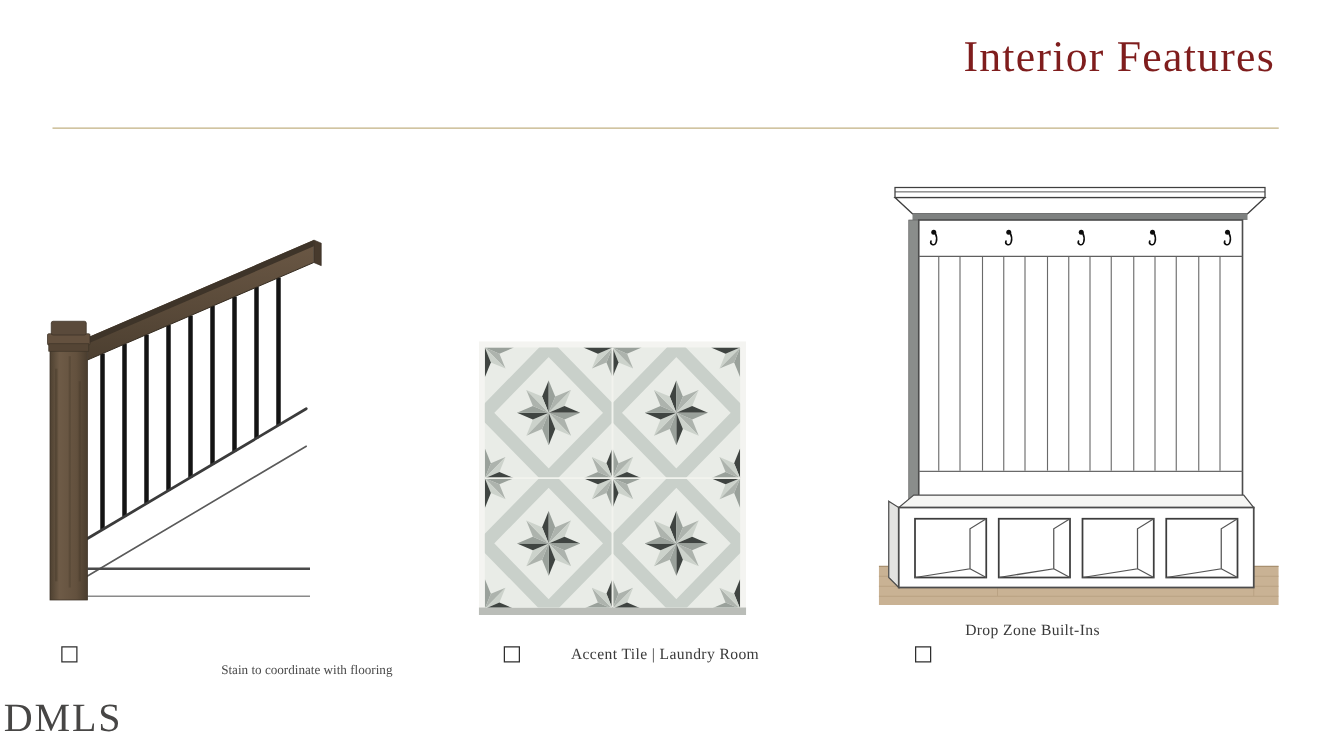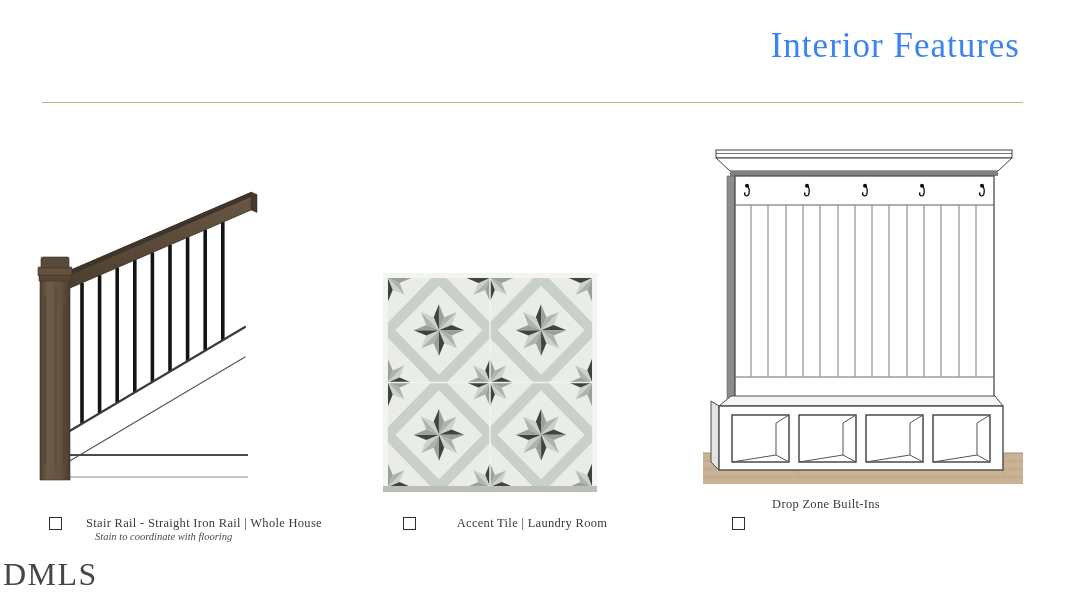--- a/index.html
+++ b/index.html
@@ -1,26 +1,26 @@
 <!DOCTYPE html>
 <html><head>
 <meta charset="utf-8">
 <style>
   html,body{margin:0;padding:0;background:#fff;}
   .page{position:relative;width:1067px;height:600px;background:#ffffff;overflow:hidden;
         font-family:"Liberation Serif","DejaVu Serif",serif;}
   .title{position:absolute;top:26px;right:47px;font-size:35px;font-weight:400;
-         color:#3b82f6;letter-spacing:1px;white-space:nowrap;}
+         color:#7f1d1d;letter-spacing:1px;white-space:nowrap;}
   .divider{position:absolute;left:42px;top:102px;width:981px;height:1px;background:#c2b183;}
   .fig{position:absolute;}
   .cap-box{position:absolute;width:11px;height:11px;border:1.2px solid #2e2e2e;background:#fff;}
   .cap{position:absolute;font-size:12.5px;color:#3a3a3a;letter-spacing:.3px;white-space:nowrap;
        transform:translateX(-50%);}
-  .cap-sub{position:absolute;left:95px;top:531px;width:219px;text-align:left;
-           font-size:10.5px;font-style:italic;color:#4a4a4a;}
+  .cap-sub{position:absolute;left:95px;top:531px;width:219px;text-align:right;
+           font-size:10.5px;color:#4a4a4a;}
   .logo{position:absolute;left:3px;top:556px;font-size:32px;color:#474645;
         letter-spacing:1.5px;}
   .note{position:absolute;right:9px;top:576px;font-family:"Liberation Sans","DejaVu Sans",sans-serif;
         font-size:9.5px;font-weight:bold;font-style:italic;color:#141414;white-space:nowrap;}
   
   .td{fill:#3f4441;} .tm{fill:#9aa19b;} .tm2{fill:#adb3ad;} .tl{fill:#ccd2cb;}
   svg{display:block;}
 </style>
 </head>
 <body>
@@ -218,21 +218,20 @@
       <g stroke="#555555" stroke-width="1" fill="none">
         <path d="M86,267 L73,275 L73,307 L29,314 M73,307 L86,314"></path>
         <path d="M153,267 L140,275 L140,307 L96,314 M140,307 L153,314"></path>
         <path d="M220,267 L207,275 L207,307 L163,314 M207,307 L220,314"></path>
         <path d="M287,267 L274,275 L274,307 L230,314 M274,307 L287,314"></path>
       </g>
     </g>
   </svg>
 
   <div class="cap-box" style="left:49px;top:517px"></div>
-  <div class="cap" style="left:204px;top:516px">Stair Rail - Straight Iron Rail | Whole House</div>
   <div class="cap-sub">Stain to coordinate with flooring</div>
 
   <div class="cap-box" style="left:403px;top:517px"></div>
   <div class="cap" style="left:532px;top:516px">Accent Tile | Laundry Room</div>
 
   <div class="cap-box" style="left:732px;top:517px"></div>
   <div class="cap" style="left:826px;top:497px">Drop Zone Built-Ins</div>
 
   <div class="logo">DMLS</div>
 

